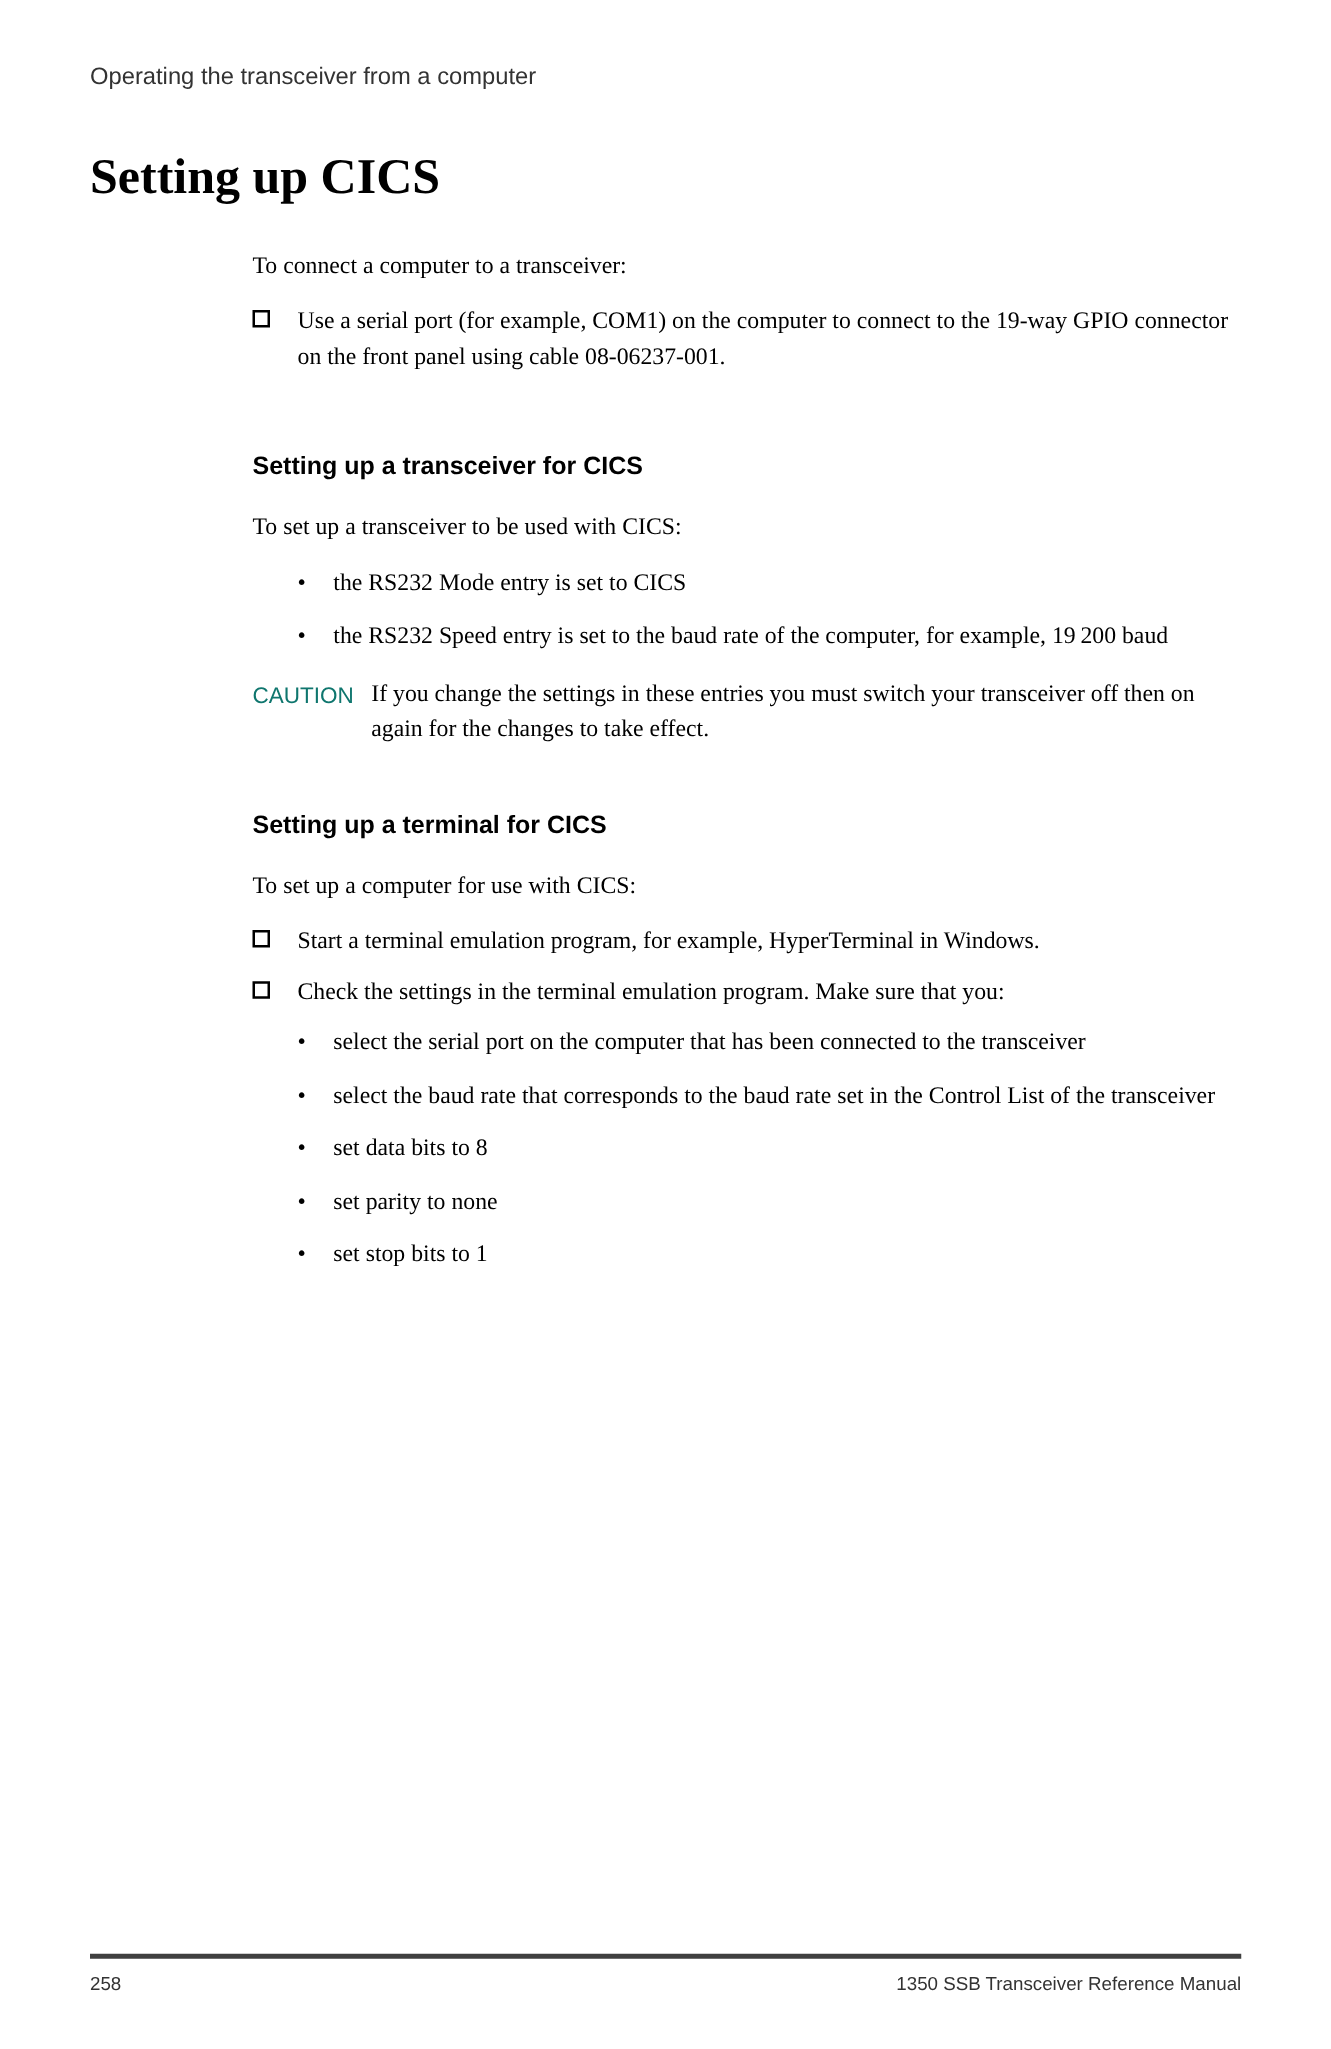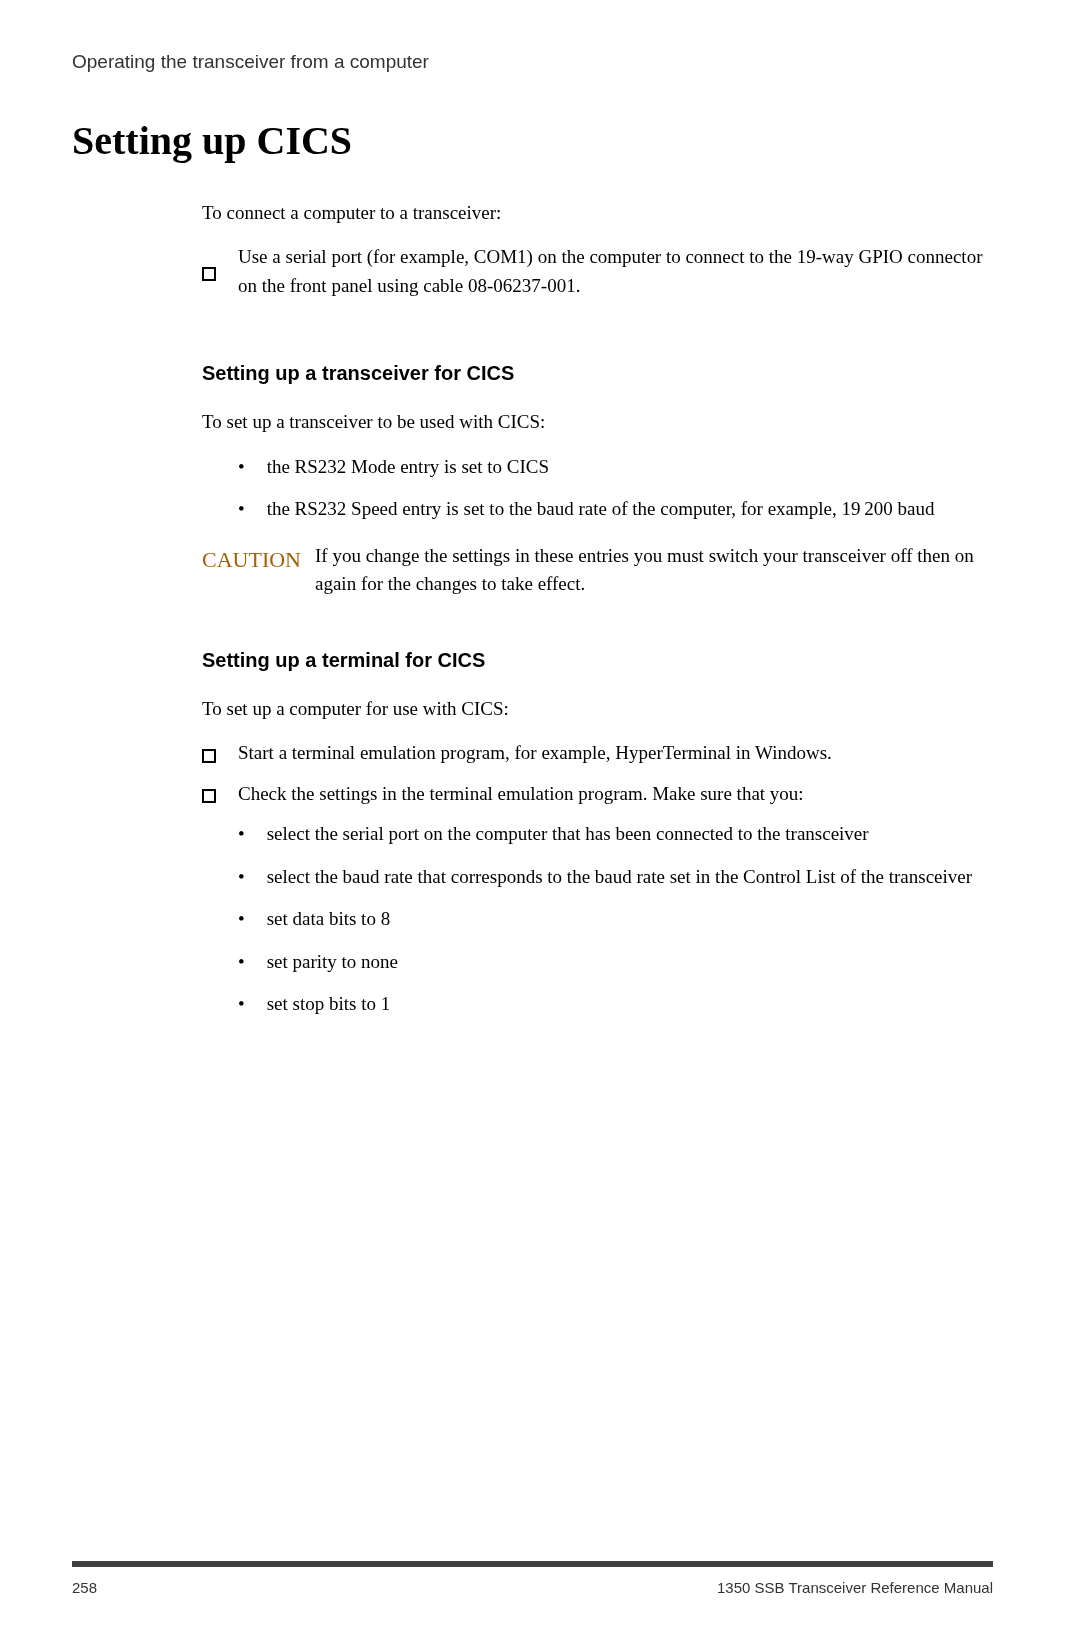--- a/index.html
+++ b/index.html
@@ -37,21 +37,21 @@
       font-family: Arial, Helvetica, sans-serif;
       font-size: 20px;
       font-weight: bold;
       margin-bottom: 20px;
     }
     p.intro {
       margin-bottom: 16px;
     }
     .checkbox-item {
       display: flex;
-      align-items: center;
+      align-items: flex-start;
       margin-bottom: 12px;
     }
     .checkbox-icon {
       display: inline-block;
       width: 14px;
       height: 14px;
       border: 2px solid #000;
       flex-shrink: 0;
       margin-right: 22px;
       margin-top: 5px;
@@ -78,36 +78,36 @@
     }
     .section-gap {
       height: 46px;
     }
     .caution-row {
       display: flex;
       align-items: flex-start;
       margin-top: 18px;
     }
     .caution-label {
-      font-family: Liberation Serif, serif;
-      font-size: 22px;
-      color: #a16207;
+      font-family: Liberation Sans, sans-serif;
+      font-size: 18px;
+      color: #0f766e;
       margin-right: 14px;
       flex-shrink: 0;
       padding-top: 1px;
     }
     .caution-text {
       flex: 1;
     }
     .footer {
       position: absolute;
       bottom: 40px;
       left: 72px;
       right: 72px;
-      border-top: 6px solid #404040;
+      border-top: 4px solid #404040;
       padding-top: 10px;
       display: flex;
       justify-content: space-between;
       font-family: Arial, Helvetica, sans-serif;
       font-size: 15px;
       color: #333;
     }
   </style>
 </head>
 <body>

